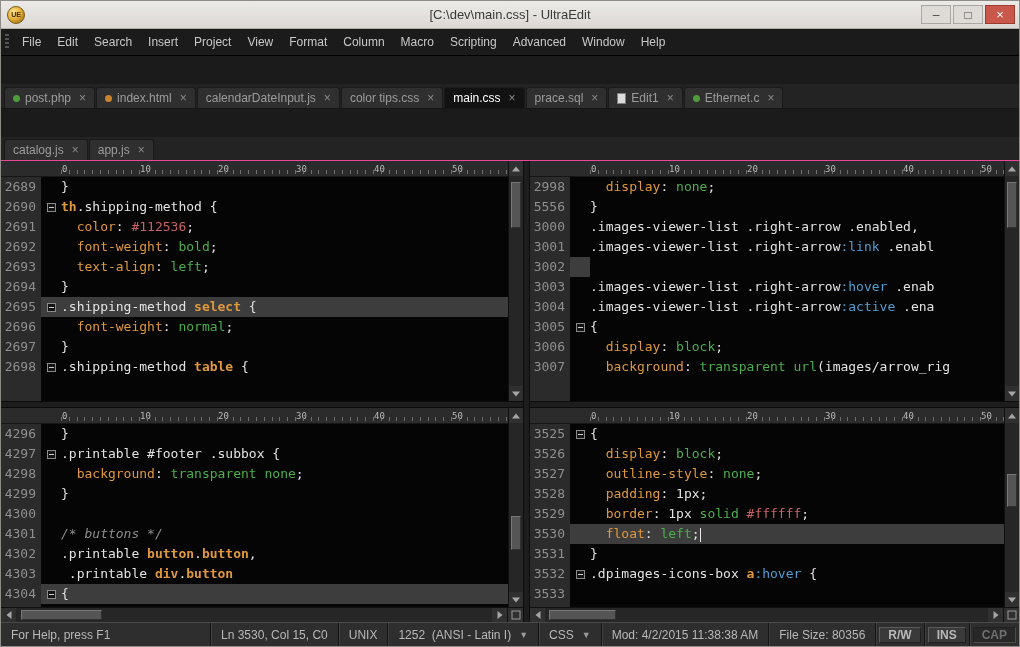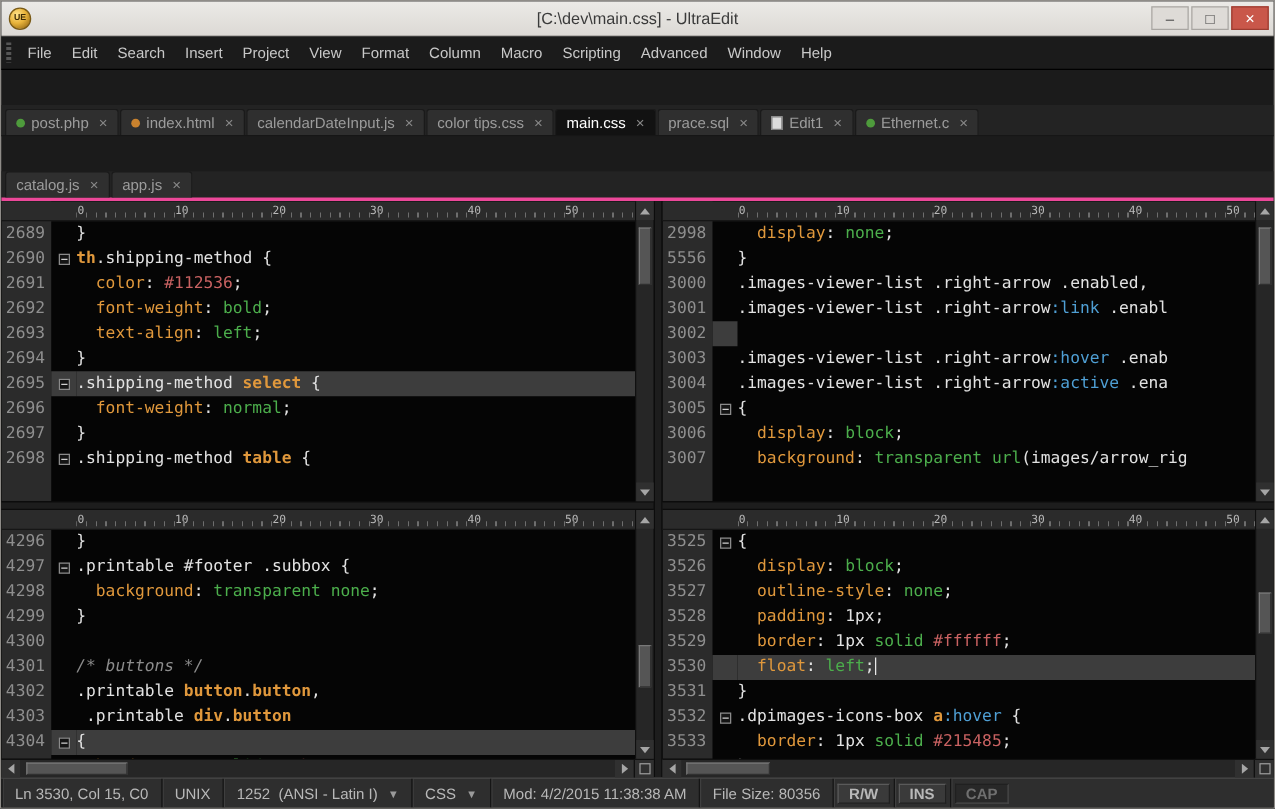--- a/index.html
+++ b/index.html
@@ -25,21 +25,21 @@
   
   .menubar { height:27px; background:#1b1b1b; border-bottom:1px solid #000;
              display:flex; align-items:center; flex:0 0 27px; }
   .menu-grip { width:4px; height:16px; margin:0 5px 0 4px;
                background:repeating-linear-gradient(#555 0 2px, transparent 2px 4px); }
   .menu-item { color:#c8c8c8; font-size:12px; padding:4px 8px; }
 
   
   .tabrow { background:#232323; display:flex; align-items:flex-end; padding-left:3px;margin-top:28px; }
   .tabrow.r1 { height:25px; flex:0 0 25px; border-bottom:1px solid #161616; }
-  .tabrow.r2 { height:24px; flex:0 0 24px; border-bottom:3px solid #ec4899; }
+  .tabrow.r2 { height:24px; flex:0 0 24px; border-bottom:1px solid #ec4899; }
   .tab { height:21px; display:flex; align-items:center; padding:0 8px; background:#2f2f2f;
          border:1px solid #1a1a1a; border-bottom:none; border-radius:3px 3px 0 0; margin-right:1px;
          font-size:12px; color:#9c9c9c; white-space:nowrap; }
   .tab.active { background:#121212; color:#ffffff; }
   .tab-dot { width:7px; height:7px; border-radius:50%; margin-right:5px; flex:0 0 7px; }
   .tab-doc { width:9px; height:11px; background:#dcdcdc; border:1px solid #808080; margin-right:5px; }
   .tab-close { margin-left:8px; color:#8a8a8a; font-size:12px; line-height:1; }
 
   
   .editor { flex:1 1 auto; display:flex; background:#050505; min-height:0; }
@@ -321,21 +321,21 @@
             </div>
           <div class="rows">
               <div class="crow"><span class="lnum">3525</span><span class="foldcol"><span class="foldbox"></span></span><span class="ctext"><span class="tk-plain">{</span></span></div>
               <div class="crow"><span class="lnum">3526</span><span class="foldcol"></span><span class="ctext"><span class="tk-plain">  </span><span class="tk-prop">display</span><span class="tk-plain">: </span><span class="tk-value">block</span><span class="tk-plain">;</span></span></div>
               <div class="crow"><span class="lnum">3527</span><span class="foldcol"></span><span class="ctext"><span class="tk-plain">  </span><span class="tk-prop">outline-style</span><span class="tk-plain">: </span><span class="tk-value">none</span><span class="tk-plain">;</span></span></div>
               <div class="crow"><span class="lnum">3528</span><span class="foldcol"></span><span class="ctext"><span class="tk-plain">  </span><span class="tk-prop">padding</span><span class="tk-plain">: 1px;</span></span></div>
               <div class="crow"><span class="lnum">3529</span><span class="foldcol"></span><span class="ctext"><span class="tk-plain">  </span><span class="tk-prop">border</span><span class="tk-plain">: 1px </span><span class="tk-value">solid</span><span class="tk-plain"> </span><span class="tk-hex">#ffffff</span><span class="tk-plain">;</span></span></div>
               <div class="crow hl"><span class="lnum">3530</span><span class="foldcol"></span><span class="ctext"><span class="tk-plain">  </span><span class="tk-prop">float</span><span class="tk-plain">: </span><span class="tk-value">left</span><span class="tk-plain">;</span><span class="caret"></span></span></div>
               <div class="crow"><span class="lnum">3531</span><span class="foldcol"></span><span class="ctext"><span class="tk-plain">}</span></span></div>
               <div class="crow"><span class="lnum">3532</span><span class="foldcol"><span class="foldbox"></span></span><span class="ctext"><span class="tk-plain">.dpimages-icons-box </span><span class="tk-element">a</span><span class="tk-pseudo">:hover</span><span class="tk-plain"> {</span></span></div>
-              <div class="crow"><span class="lnum">3533</span><span class="foldcol"></span><span class="ctext"><span class="tk-plain">  </span><span class="tk-prop">border</span><span class="tk-plain">: 1px </span><span class="tk-value">solid</span><span class="tk-plain"> </span><span class="tk-hex">#215485</span><span class="tk-plain">;</span></span></div>
+              <div class="crow"><span class="lnum">3533</span><span class="foldcol"></span></div>
               <div class="crow"><span class="lnum">3534</span><span class="foldcol"></span><span class="ctext"><span class="tk-plain">}</span></span></div>
               <div class="crow"><span class="lnum">3535</span><span class="foldcol"></span><span class="ctext"></span></div>
             </div>
         </div>
         <div class="vscroll">
           <div class="sb-btn up"></div>
           <div class="sb-track">
               <div class="sb-thumb" style="top: 30%; height: 20%;"></div>
             </div>
           <div class="sb-btn down"></div>
@@ -347,20 +347,21 @@
             <div class="hs-thumb" style="left: 1%; width: 15%;"></div>
           </div>
         <div class="hs-btn rightb"></div>
         <div class="hs-corner"></div>
       </div>
     </div>
 
   </div>
 
   <div class="statusbar">
+      <div class="seg fill"><span>For Help, press F1</span></div>
       <div class="seg text"><span>Ln 3530, Col 15, C0</span></div>
       <div class="seg text"><span>UNIX</span></div>
       <div class="seg dropdown"><span>1252  (ANSI - Latin I)</span><span class="dd">▼</span></div>
       <div class="seg dropdown"><span>CSS</span><span class="dd">▼</span></div>
       <div class="seg text"><span>Mod: 4/2/2015 11:38:38 AM</span></div>
       <div class="seg text"><span>File Size: 80356</span></div>
       <div class="seg box"><span class="inner">R/W</span></div>
       <div class="seg box"><span class="inner">INS</span></div>
       <div class="seg boxdim"><span class="inner">CAP</span></div>
     </div>

